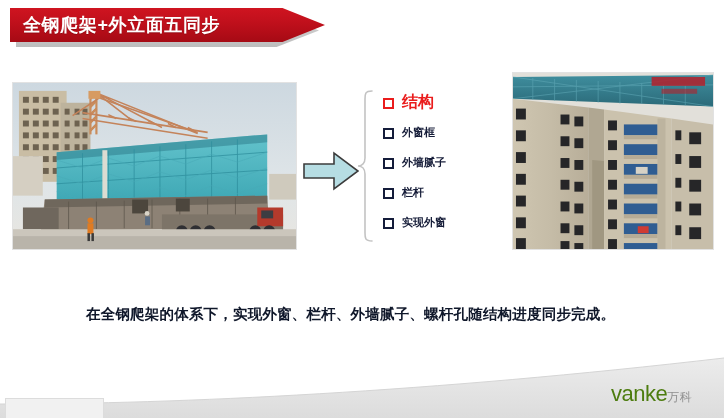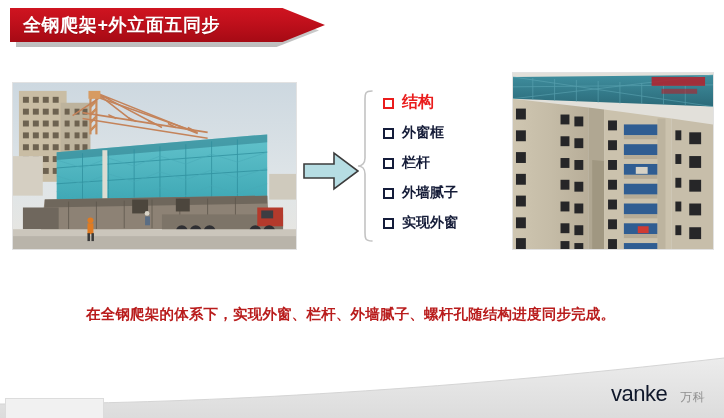--- a/index.html
+++ b/index.html
@@ -120,39 +120,39 @@
     display: inline-block;
     width: 11px;
     height: 11px;
     box-sizing: border-box;
     border: 2px solid #141c3a;
     margin-right: 8px;
     flex: 0 0 auto;
   }
   .list-item.accent .bullet-square { border-color: #ea1c1c; }
   .item-label {
-    font-size: 14px;
+    font-size: 11px;
     font-weight: bold;
     color: #151c38;
     line-height: 1;
   }
   .list-item.accent .item-label {
     color: #ea1c1c;
     font-size: 16px;
   }
 
   
   #caption {
     position: absolute;
     left: 56px;
     top: 289px;
     width: 608px;
     font-size: 14.5px;
     font-weight: bold;
-    color: #b91c1c;
+    color: #0f172a;
     line-height: 21px;
     text-indent: 30px;
     letter-spacing: 0.2px;
   }
 
   
   #footer-swoosh {
     position: absolute;
     left: 0;
     bottom: 0;
@@ -176,29 +176,29 @@
 
   #brand-logo {
     position: absolute;
     left: 611px;
     top: 383px;
     display: flex;
     align-items: baseline;
   }
   #brand-logo .brand-latin {
     font-size: 22px;
-    color: #0f172a;
+    color: #4d7c0f;
     letter-spacing: -0.5px;
     font-weight: normal;
     line-height: 1;
   }
   #brand-logo .brand-cjk {
     font-size: 12px;
     color: #8f8f8f;
-    margin-left: 13px;
+    margin-left: 0;
     letter-spacing: 0.5px;
     line-height: 1;
   }
 </style>
 </head>
 <body>
 
 <div id="slide">
 
   <div id="title-banner">
@@ -356,25 +356,25 @@
     <div class="list-item accent">
       <span class="bullet-square"></span>
       <span class="item-label">结构</span>
     </div>
     <div class="list-item">
       <span class="bullet-square"></span>
       <span class="item-label">外窗框</span>
     </div>
     <div class="list-item">
       <span class="bullet-square"></span>
-      <span class="item-label">栏杆</span>
+      <span class="item-label">外墙腻子</span>
     </div>
     <div class="list-item">
       <span class="bullet-square"></span>
-      <span class="item-label">外墙腻子</span>
+      <span class="item-label">栏杆</span>
     </div>
     <div class="list-item">
       <span class="bullet-square"></span>
       <span class="item-label">实现外窗</span>
     </div>
   </div>
 
   <div class="photo" id="photo-right">
     <svg viewBox="0 0 202 178" preserveAspectRatio="none">
       <defs>

